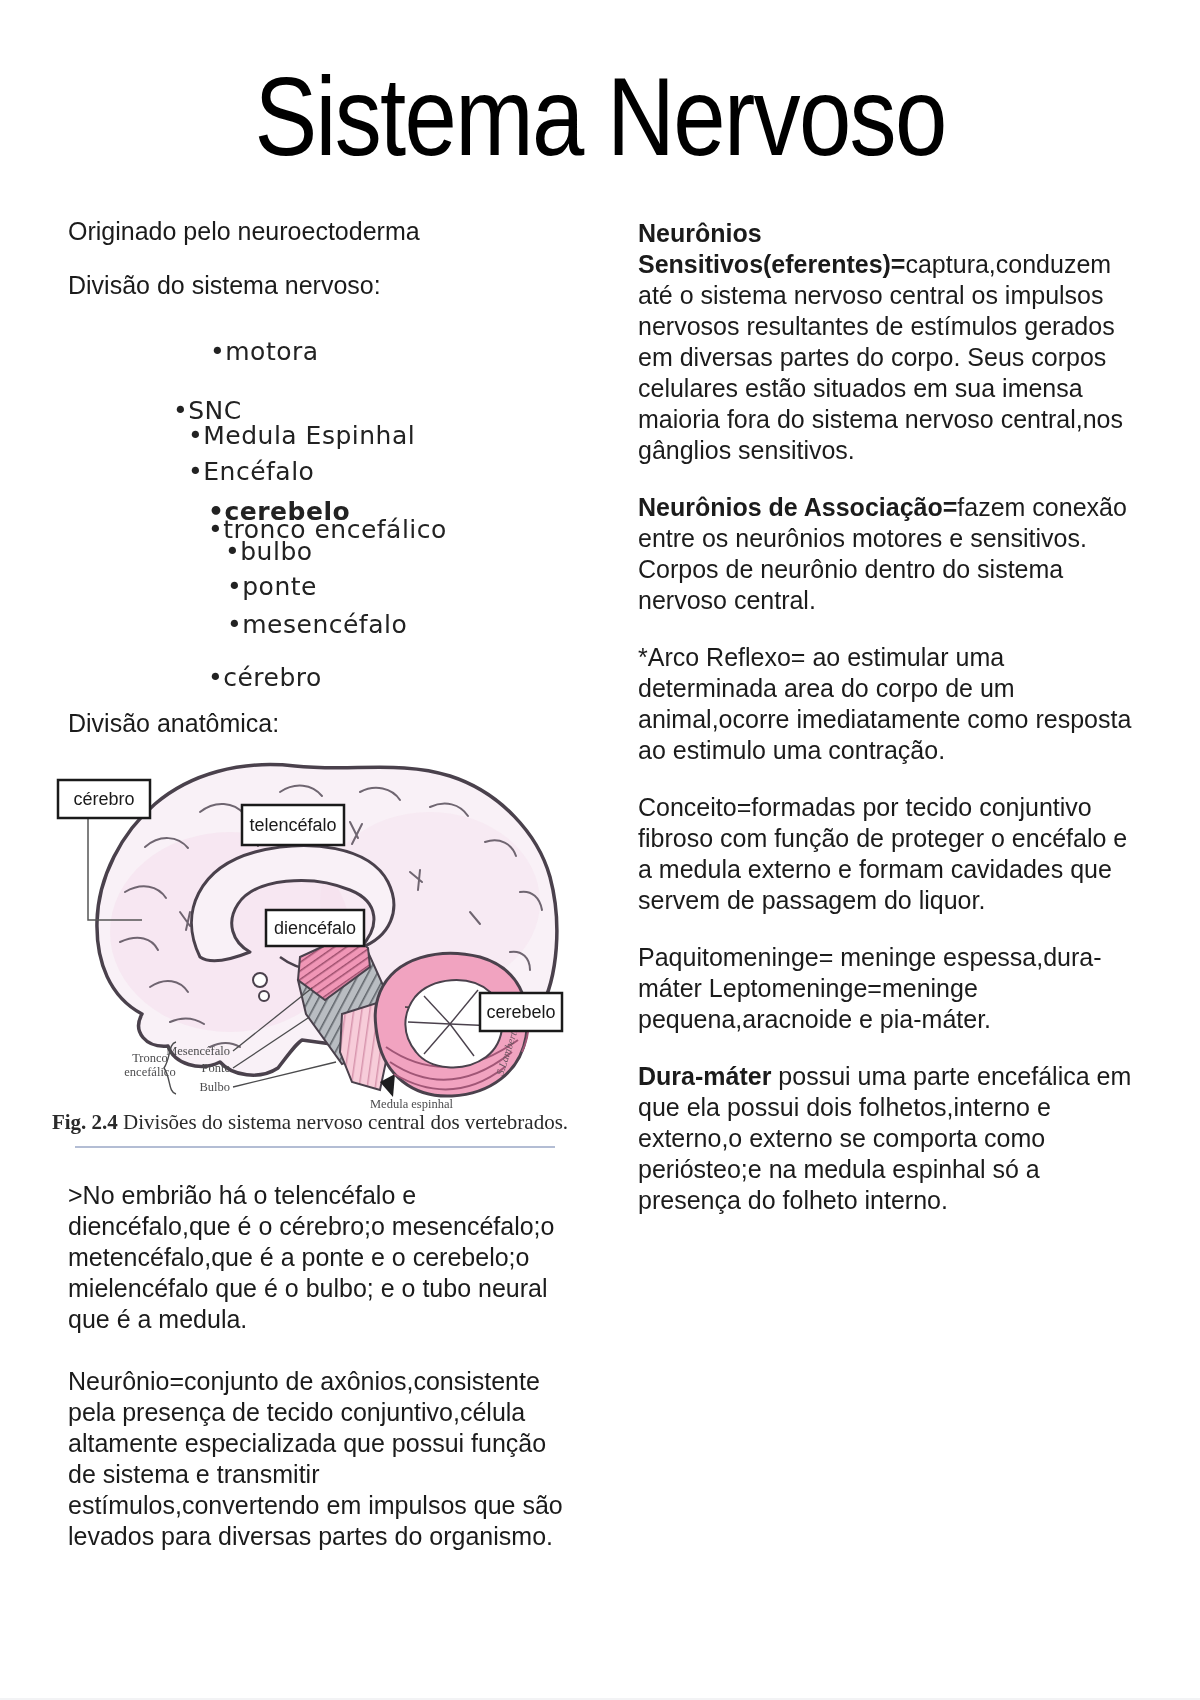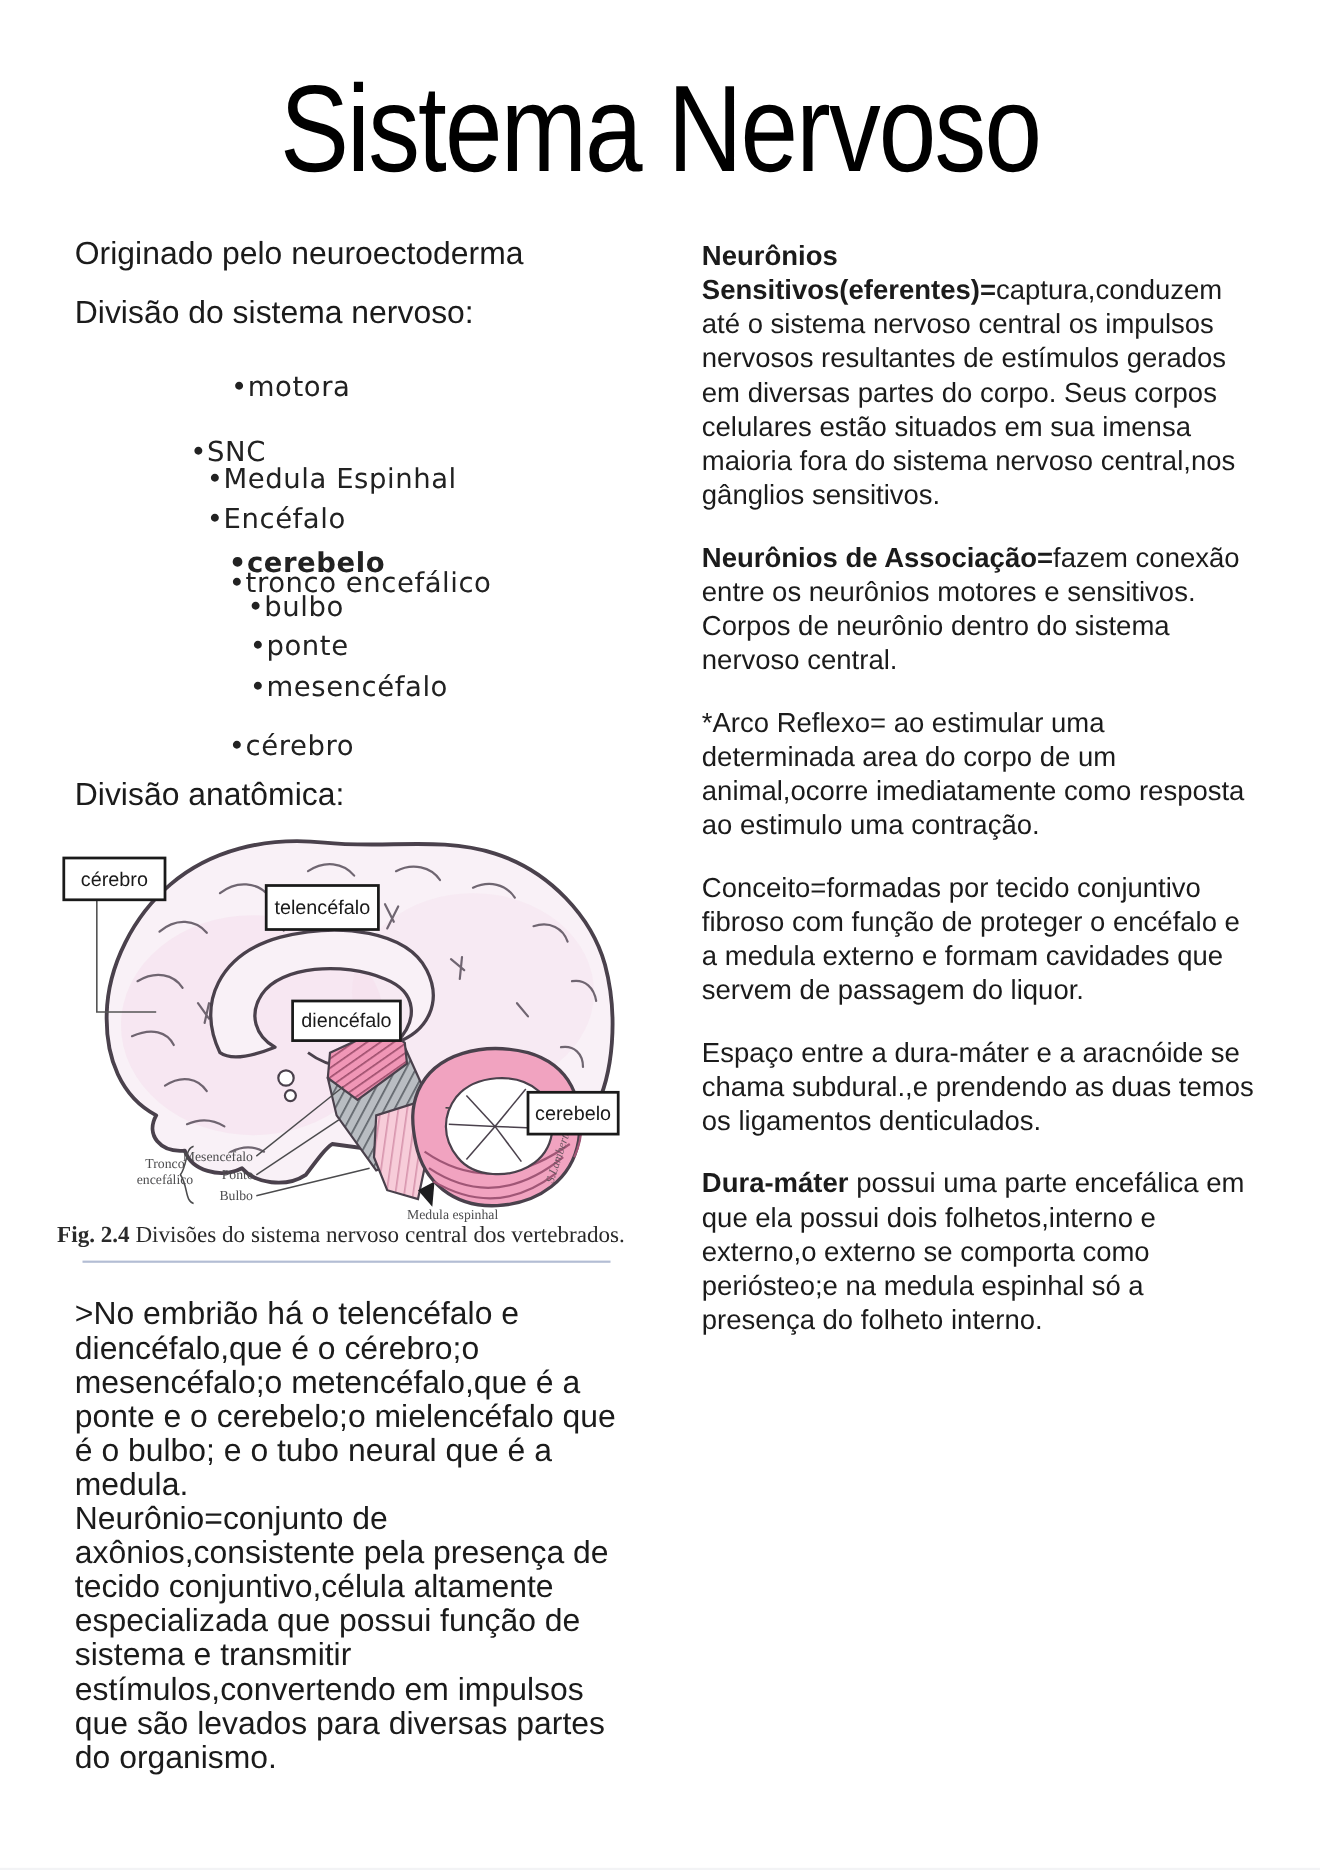--- a/index.html
+++ b/index.html
@@ -10,21 +10,21 @@
   }
   .abs{position:absolute;}
   
   .page-title{
     left:0;top:52px;width:1200px;text-align:center;
     font-size:112px;font-weight:400;color:#000;
     transform:scaleX(.84);transform-origin:50% 50%;
     letter-spacing:-2px;white-space:nowrap;
   }
   
-  .lcol-text{left:68px;width:500px;font-size:29px;line-height:31px;}
+  .lcol-text{left:68px;width:500px;font-size:25px;line-height:31px;}
   .rcol{left:638px;top:218px;width:505px;font-size:25px;line-height:31px;}
   .rcol p{margin:0 0 26px 0;}
   .rcol b{font-weight:bold;}
   h2.meninges{font-size:42px;line-height:48px;font-weight:400;margin:0 0 16px 0;color:#111;}
   
   .division-list{left:68px;top:300px;width:490px;height:410px;}
   .division-list div{
     position:absolute;font-family:"DejaVu Sans",sans-serif;
     font-size:25px;letter-spacing:.5px;color:#222;white-space:nowrap;
   }
@@ -202,15 +202,15 @@
 </div>
 <div class="abs lcol-text left-par2">
   <span>Neurônio=conjunto de axônios,consistente pela presença de tecido conjuntivo,célula altamente especializada que possui função de sistema e transmitir estímulos,convertendo em impulsos que são levados para diversas partes do organismo.</span>
 </div>
 
 <div class="abs rcol">
   <p><b>Neurônios Sensitivos(eferentes)=</b><span>captura,conduzem até o sistema nervoso central os impulsos nervosos resultantes de estímulos gerados em diversas partes do corpo. Seus corpos celulares estão situados em sua imensa maioria fora do sistema nervoso central,nos gânglios sensitivos.</span></p>
   <p><b>Neurônios de Associação=</b><span>fazem conexão entre os neurônios motores e sensitivos. Corpos de neurônio dentro do sistema nervoso central.</span></p>
   <p><b></b><span>*Arco Reflexo= ao estimular uma determinada area do corpo de um animal,ocorre imediatamente como resposta ao estimulo uma contração.</span></p>
   <p><b></b><span>Conceito=formadas por tecido conjuntivo fibroso com função de proteger o encéfalo e a medula externo e formam cavidades que servem de passagem do liquor.</span></p>
-  <p><b></b><span>Espaço entre a dura-máter e a aracnóide se chama subdural.,e prendendo as duas temos os ligamentos denticulados.</span></p>
+  <p><b></b><span>Paquitomeninge= meninge espessa,dura-máter Leptomeninge=meninge pequena,aracnoide e pia-máter.</span></p>
   <p><b>Dura-máter</b><span> possui uma parte encefálica em que ela possui dois folhetos,interno e externo,o externo se comporta como periósteo;e na medula espinhal só a presença do folheto interno.</span></p>
 </div>
 
 </body></html>

